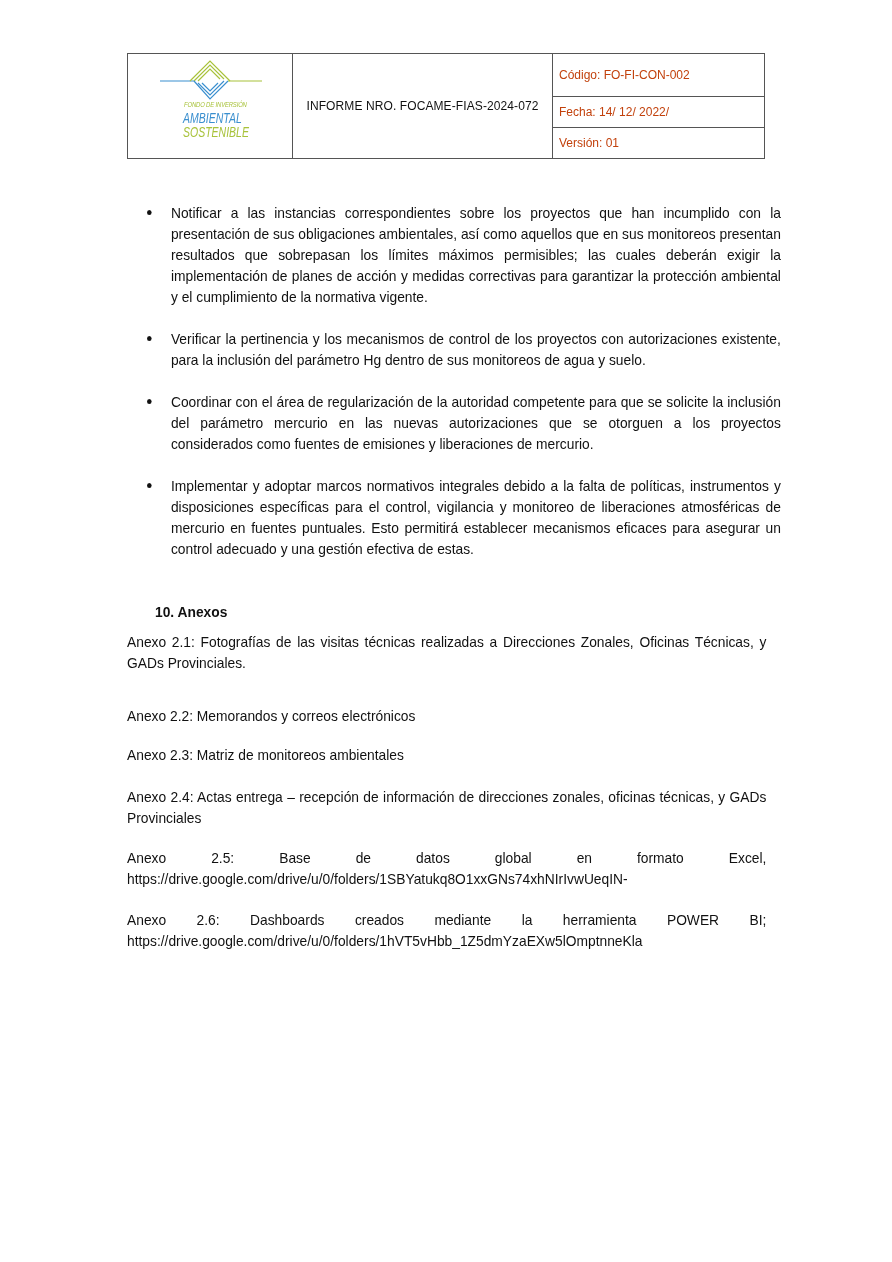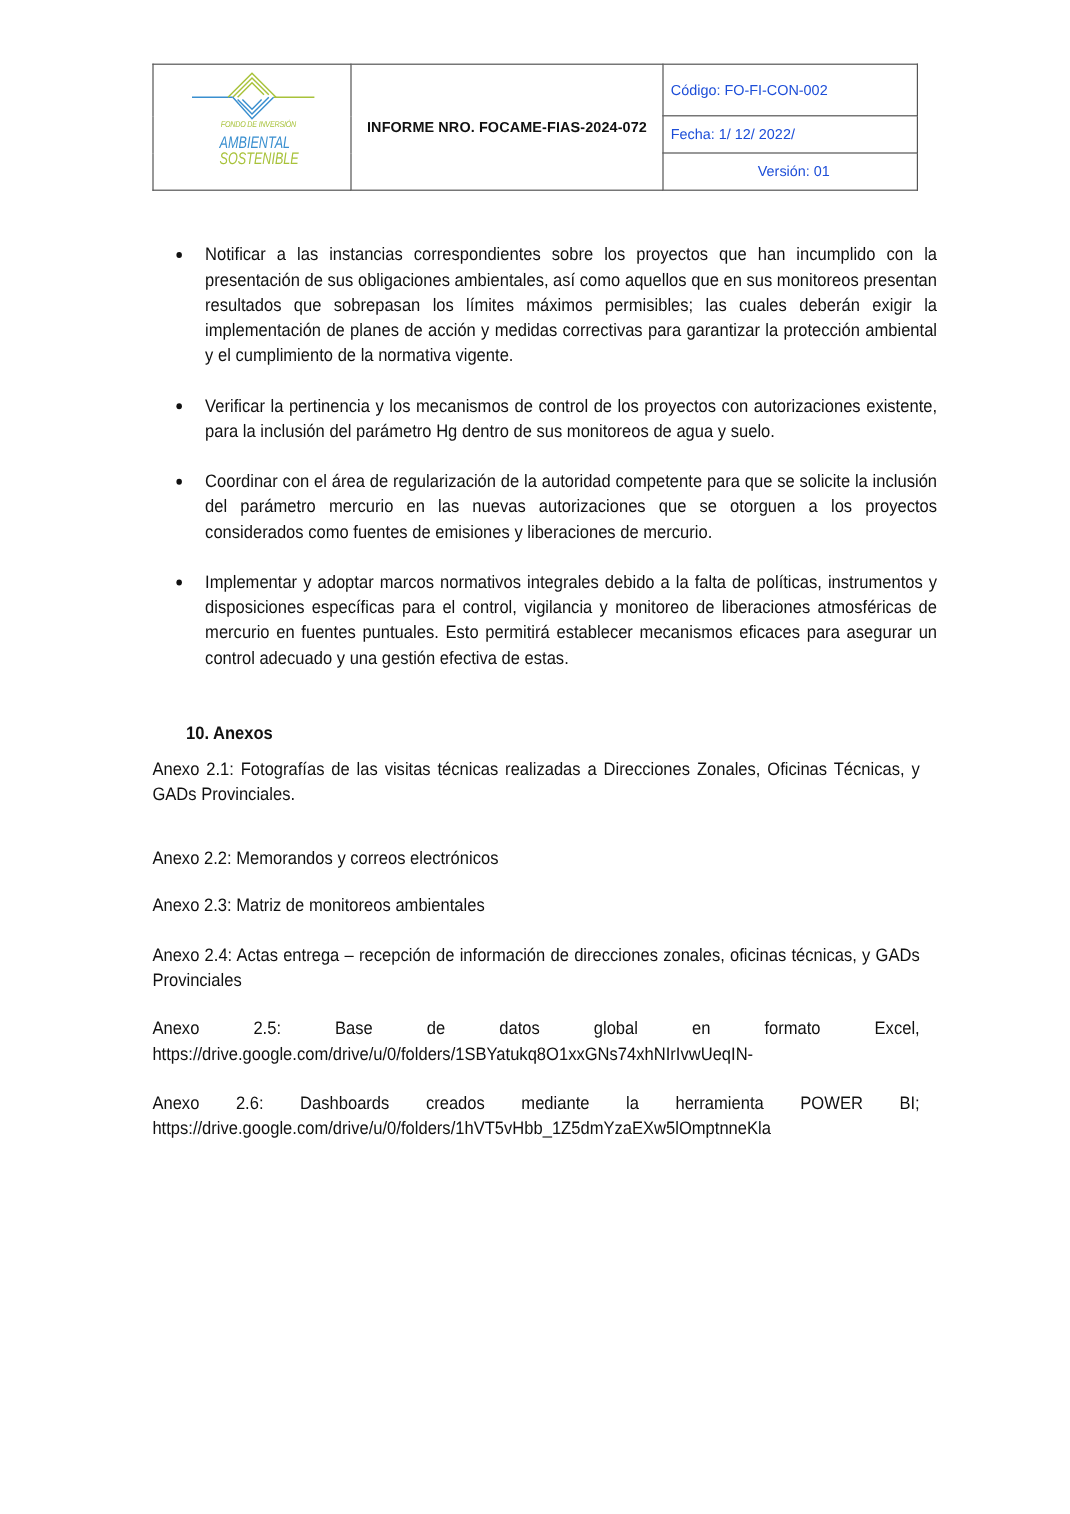--- a/index.html
+++ b/index.html
@@ -2,22 +2,22 @@
 <html><head>
 <meta charset="utf-8">
 <style>
   html, body { margin:0; padding:0; background:#ffffff; }
   body { width:892px; height:1262px; position:relative; overflow:hidden;
          font-family:"Liberation Sans", sans-serif; color:#111; }
   .header-table { position:absolute; left:127px; top:53px; width:638px; height:104px;
         border-collapse:collapse; }
   .header-table td { border:1px solid #555; padding:0; vertical-align:middle; }
   .logo-cell { width:164px; position:relative; }
-  .title-cell { width:259px; text-align:center; font-weight:bold; font-size:12px; letter-spacing:0.1px; }
-  .meta-cell { font-size:12px; padding-left:6px !important; color:#1d4ed8; }
+  .title-cell { width:259px; text-align:center; font-weight:normal; font-size:12px; letter-spacing:0.1px; }
+  .meta-cell { font-size:12px; padding-left:6px !important; color:#c2410c; }
   .logo-wrap { position:relative; width:164px; height:104px;font-style:italic; }
   .logo-svg { position:absolute; left:28px; top:4px; }
   .logo-t1 { position:absolute; left:56px; top:47px; font-size:7px; color:#a8c23a; letter-spacing:-0.2px; transform:scaleX(0.85); transform-origin:left; white-space:nowrap;}
   .logo-t2 { position:absolute; left:55px; top:56px; font-size:14px; color:#3a8fcf; transform:scaleX(0.75); transform-origin:left; white-space:nowrap; }
   .logo-t3 { position:absolute; left:55px; top:70px; font-size:14px; color:#a8c23a; transform:scaleX(0.75); transform-origin:left; white-space:nowrap; }
 
   .bullets { position:absolute; left:147px; top:202px; width:610px; margin:0; padding:0; list-style:none; }
   .bullets li { position:relative; padding-left:26px; font-size:15px; line-height:21px;
         text-align:justify; margin-bottom:21px; transform:scaleX(0.92); transform-origin:left; width:663px;}
   .bullet-dot { position:absolute; left:0; top:8px; width:5px; height:5px; border-radius:50%; background:#111; }
@@ -46,24 +46,24 @@
         </svg>
         <div class="logo-t1">FONDO DE INVERSIÓN</div>
         <div class="logo-t2">AMBIENTAL</div>
         <div class="logo-t3">SOSTENIBLE</div>
       </div>
     </td>
     <td class="title-cell" rowspan="3">INFORME NRO. FOCAME-FIAS-2024-072</td>
     <td class="meta-cell" style="height:42px;">Código: FO-FI-CON-002</td>
   </tr>
   <tr>
-    <td class="meta-cell" style="height:30px;">Fecha: 1/ 12/ 2022/</td>
+    <td class="meta-cell" style="height:30px;">Fecha: 14/ 12/ 2022/</td>
   </tr>
   <tr>
-    <td class="meta-cell" style="height:30px;text-align:center;">Versión: 01</td>
+    <td class="meta-cell" style="height:30px;">Versión: 01</td>
   </tr>
 </tbody>
   </table>
 
 <ul class="bullets">
   <li><span class="bullet-dot"></span><span>Notificar a las instancias correspondientes sobre los proyectos que han incumplido con la presentación de sus obligaciones ambientales, así como aquellos que en sus monitoreos presentan resultados que sobrepasan los límites máximos permisibles; las cuales deberán exigir la implementación de planes de acción y medidas correctivas para garantizar la protección ambiental y el cumplimiento de la normativa vigente.</span></li>
   <li><span class="bullet-dot"></span><span>Verificar la pertinencia y los mecanismos de control de los proyectos con autorizaciones existente, para la inclusión del parámetro Hg dentro de sus monitoreos de agua y suelo.</span></li>
   <li><span class="bullet-dot"></span><span>Coordinar con el área de regularización de la autoridad competente para que se solicite la inclusión del parámetro mercurio en las nuevas autorizaciones que se otorguen a los proyectos considerados como fuentes de emisiones y liberaciones de mercurio.</span></li>
   <li><span class="bullet-dot"></span><span>Implementar y adoptar marcos normativos integrales debido a la falta de políticas, instrumentos y disposiciones específicas para el control, vigilancia y monitoreo de liberaciones atmosféricas de mercurio en fuentes puntuales. Esto permitirá establecer mecanismos eficaces para asegurar un control adecuado y una gestión efectiva de estas.</span></li>
 </ul>

